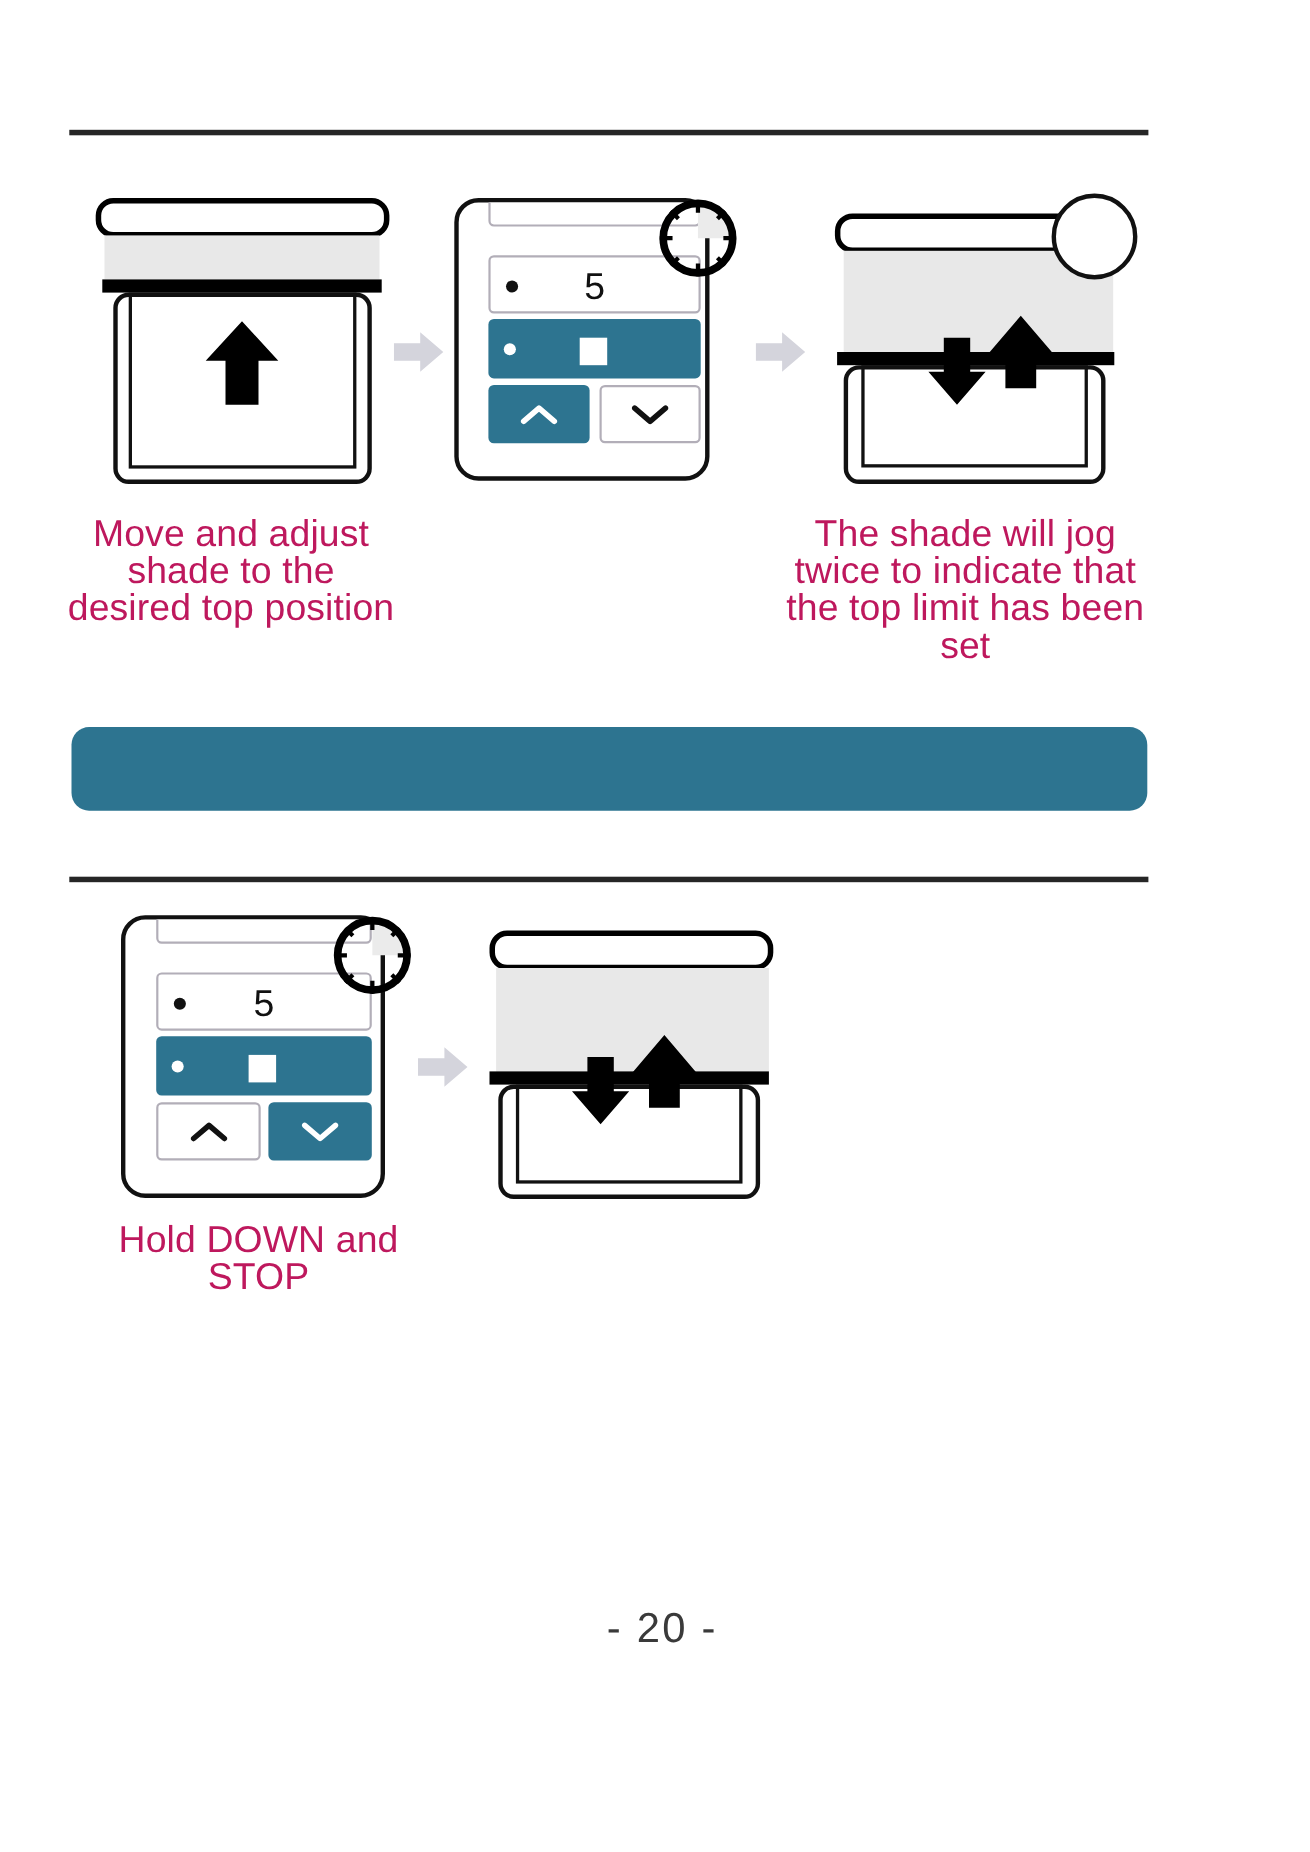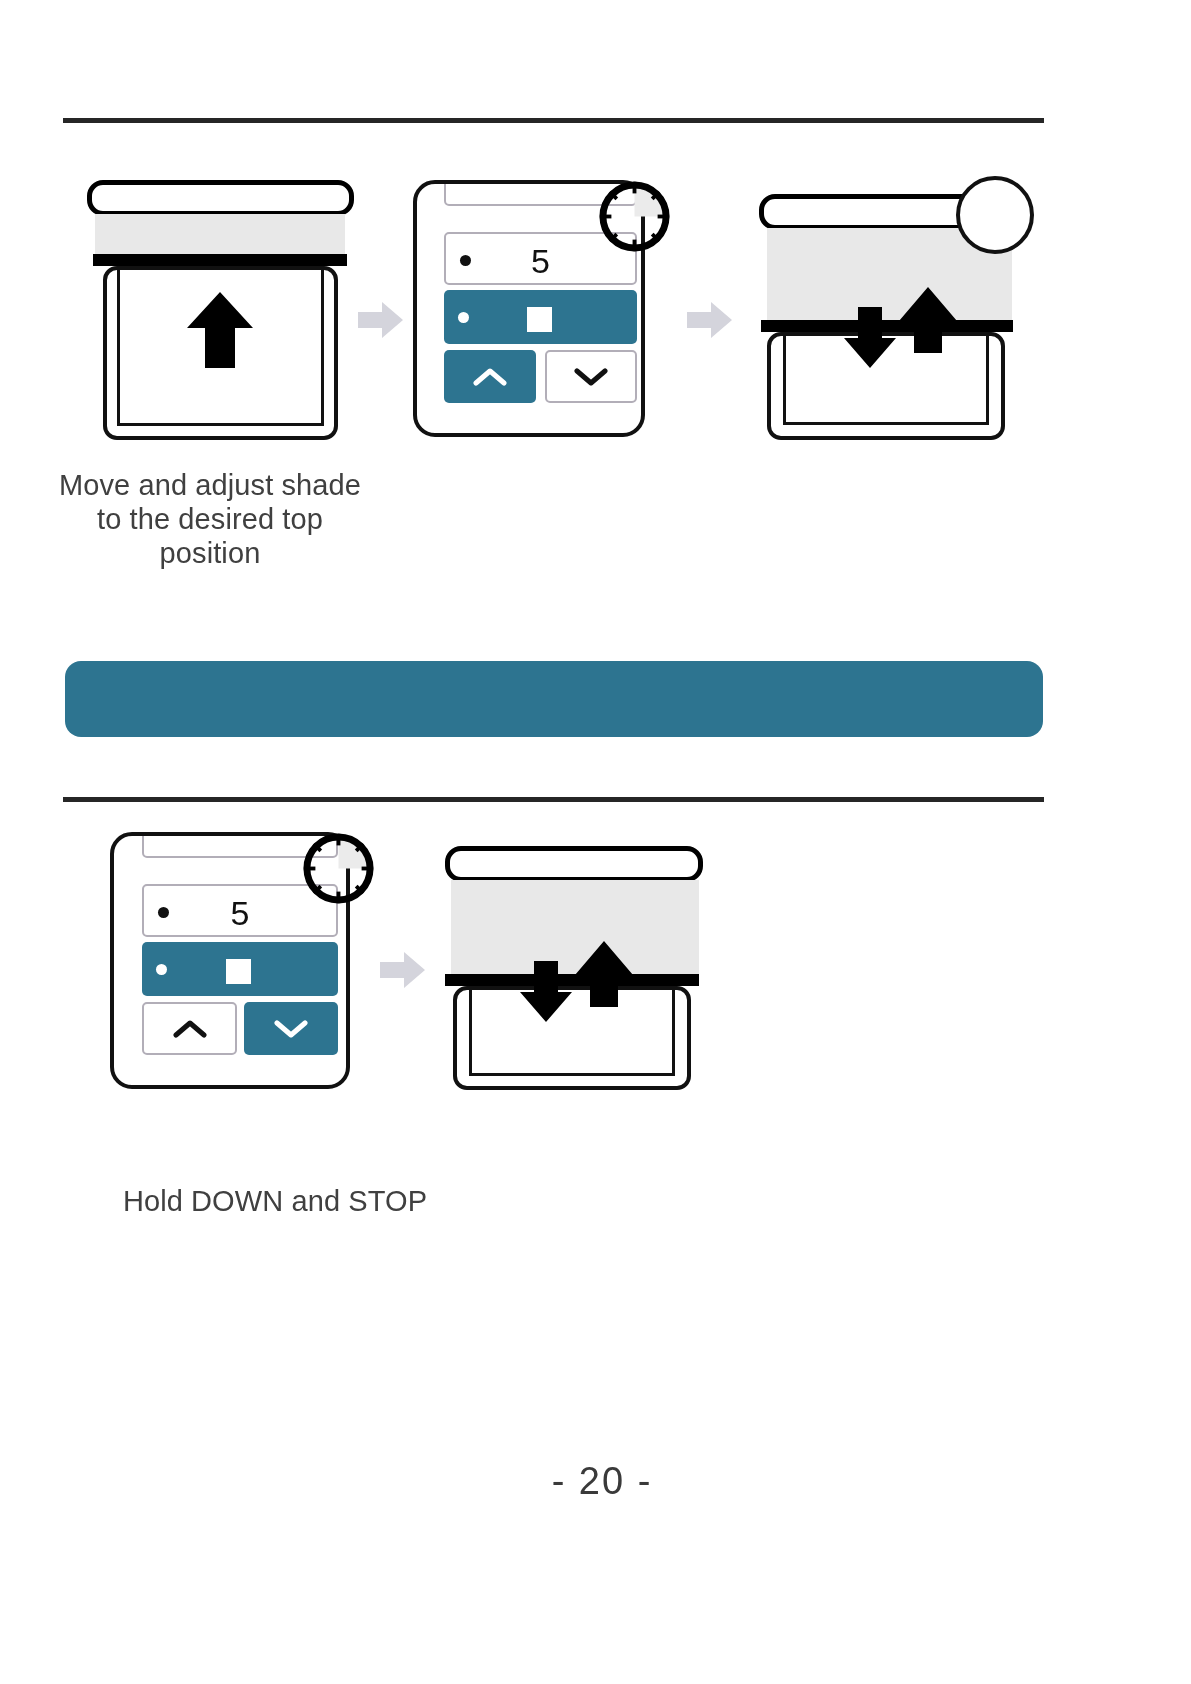--- a/index.html
+++ b/index.html
@@ -52,22 +52,22 @@
     letter-spacing: .3px;
   }
 
   
   .step {
     position: absolute;
   }
   .caption {
     position: absolute;
     text-align: center;
-    color: #404040;
-    font-size: 29px;
+    color: #be185d;
+    font-size: 34px;
     line-height: 34px;
     letter-spacing: .1px;
   }
 
   
   .shade {
     position: relative;
   }
   .shade .roller {
     position: absolute;
@@ -294,20 +294,21 @@
       </svg>
 
       <svg class="arrow-up" style="left:140px; top:105px;" width="62" height="70" viewBox="0 0 62 70">
         <polygon points="31,2 60,36 45,36 45,68 17,68 17,36 2,36" fill="#000"></polygon>
       </svg>
 
       <div class="plain-circle" style="left:199px; top:-4px; width:78px; height:78px;"></div>
     </div>
   </div>
 
+  <div class="caption" style="left:705px; top:468px; width:345px;">The shade will jog twice to indicate that the top limit has been set</div>
 
   <div class="banner">
     <div class="banner-text"></div>
   </div>
 
   <div class="hrule" id="rule-mid"></div>
 
   <div class="step" style="left:110px; top:832px; width:260px; height:258px;">
 
     <div class="remote" style="left:0; top:0; width:240px; height:257px;">
@@ -345,21 +346,21 @@
         <line x1="5" y1="50" x2="20" y2="50"></line>
         <line x1="80" y1="50" x2="95" y2="50"></line>
         <line x1="18" y1="18" x2="27" y2="27"></line>
         <line x1="73" y1="27" x2="82" y2="18"></line>
         <line x1="18" y1="82" x2="27" y2="73"></line>
         <line x1="73" y1="73" x2="82" y2="82"></line>
       </g>
     </svg>
   </div>
 
-  <div class="caption" style="left:75px; top:1184px; width:320px;margin-left:40px;">Hold DOWN and STOP</div>
+  <div class="caption" style="left:75px; top:1110px; width:320px;">Hold DOWN and STOP</div>
 
   <svg class="gray-arrow" style="left:380px; top:950px;" width="46" height="40" viewBox="0 0 46 40">
     <polygon points="0,12 24,12 24,2 45,20 24,38 24,28 0,28" fill="#d4d4dc"></polygon>
   </svg>
 
   <div class="step" style="left:443px; top:832px; width:265px; height:265px;">
     <div class="shade" style="width:265px;height:265px;">
       <div class="roller" style="left:2px; top:14px; width:258px; height:36px;"></div>
       <div class="fabric" style="left:8px; top:48px; width:248px; height:98px;"></div>
       <div class="hembar" style="left:2px; top:142px; width:254px; height:12px;"></div>

